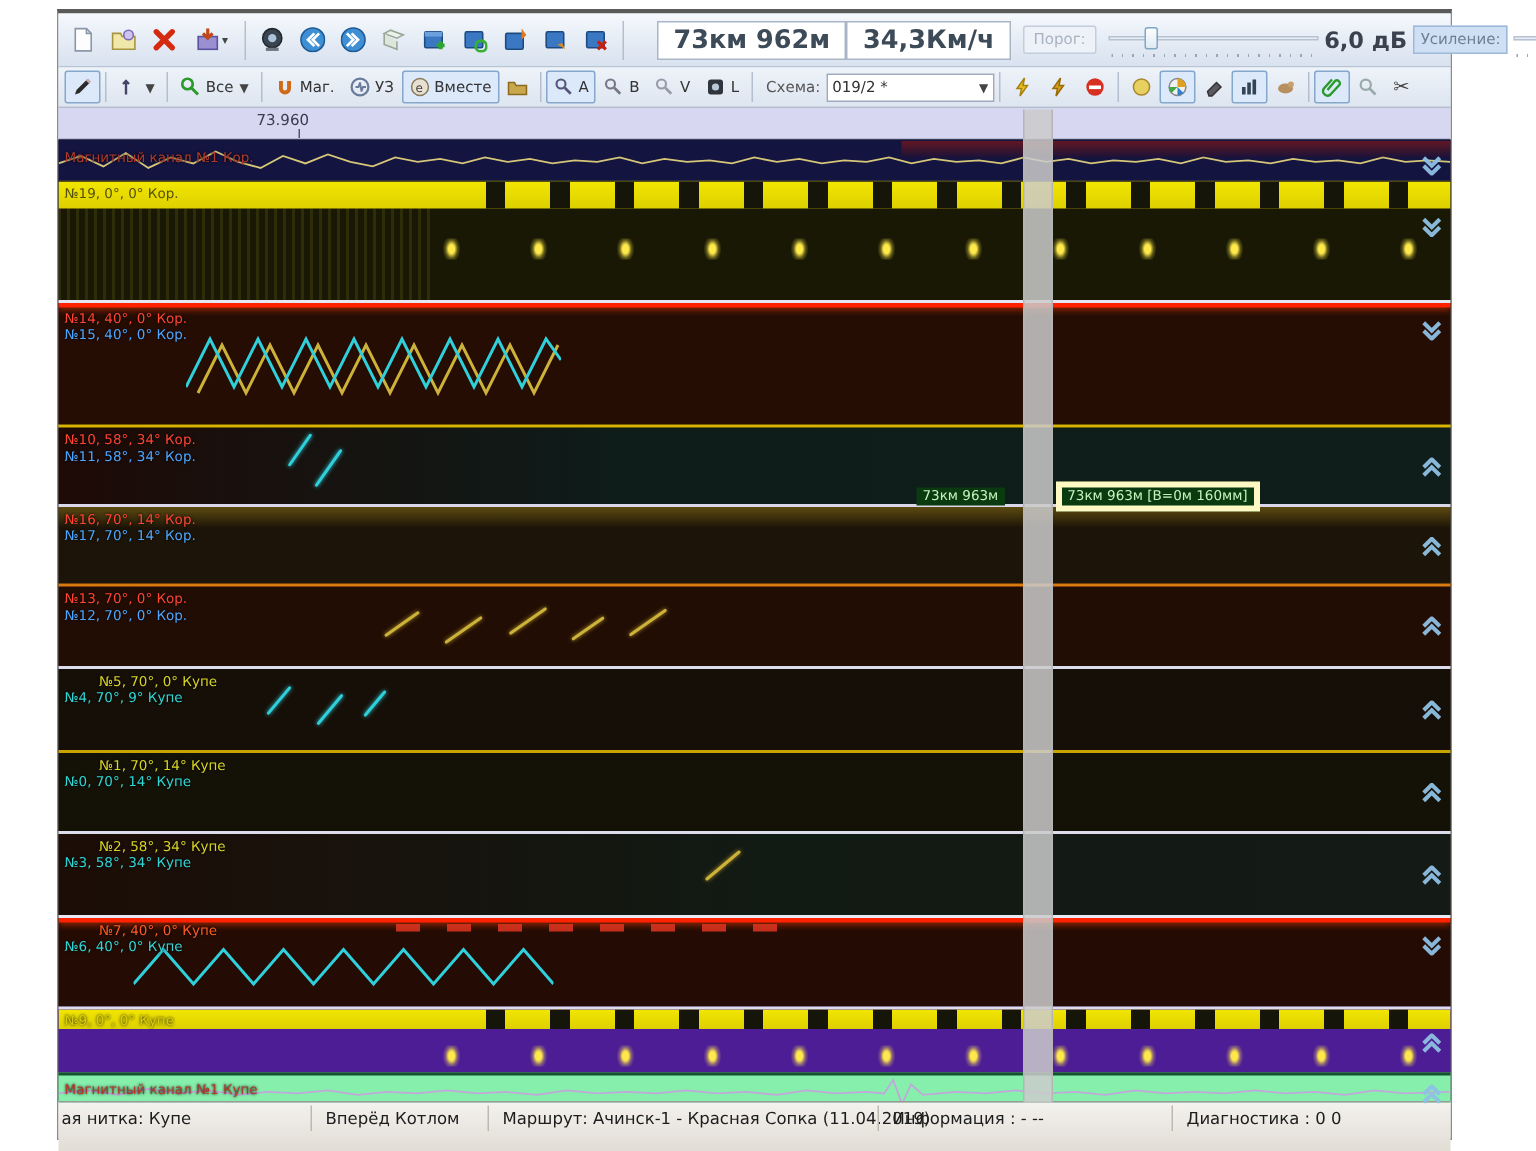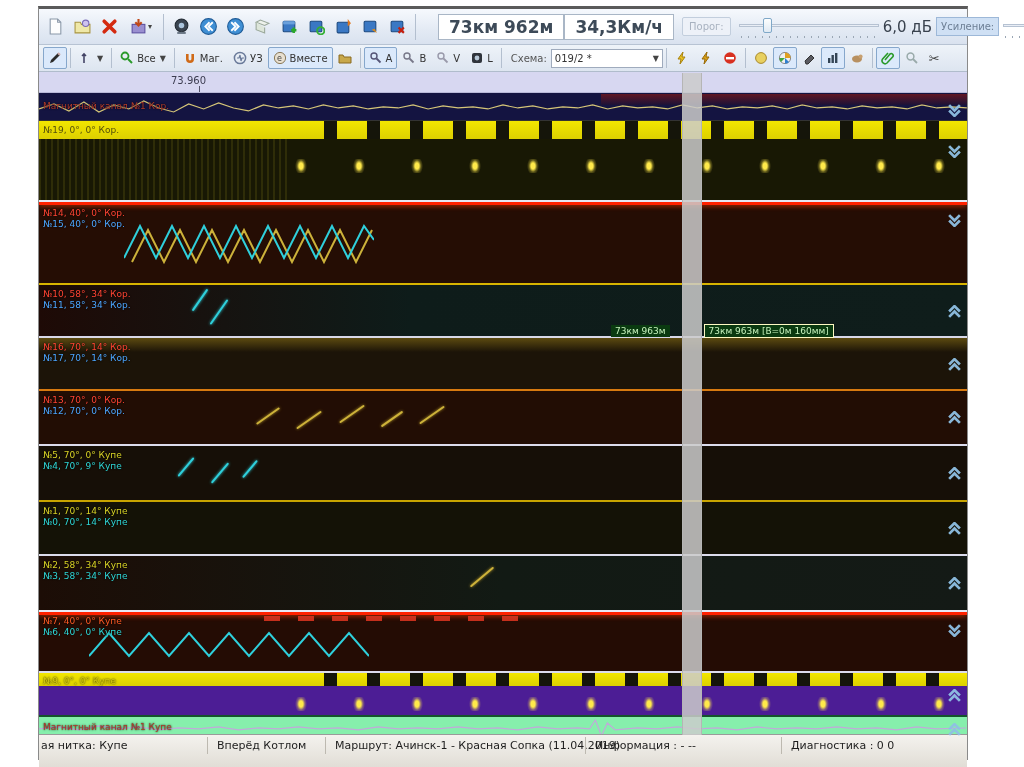--- a/index.html
+++ b/index.html
@@ -10,21 +10,21 @@
   .tb1 { height:36px; background:linear-gradient(#f6f9fd,#e3eaf4 60%,#d9e2ef); border-bottom:1px solid #b7c3d3; display:flex; align-items:center; padding:0 3px; }
   .tbtn { width:27px; height:28px; border-radius:3px; display:flex; align-items:center; justify-content:center; flex:0 0 auto; }
   .sep1 { width:1px; height:26px; background:#b3bfcf; margin:0 4px; flex:0 0 auto; }
   .drop { font-size:8px; color:#444; margin-left:1px; }
   .disp { background:#ffffff; border:1px solid #a9b6c6; color:#3d4a58; font-weight:bold; font-size:17px; padding:1px 10px; height:26px; display:flex; align-items:center; flex:0 0 auto; }
   .gbtn { background:#edf1f8; border:1px solid #c2cedd; color:#a8b2c0; font-size:10px; padding:3px 6px; border-radius:2px; flex:0 0 auto; }
   .slider { position:relative; height:22px; flex:0 0 auto; }
   .groove { position:absolute; left:0; right:0; top:8px; height:3px; background:#e9eef6; border:1px solid #b6c2d2; }
   .thumb { position:absolute; top:2px; width:9px; height:15px; background:linear-gradient(#fdfefe,#dfe9f3); border:1px solid #7fa8c8; border-radius:2px; }
   .ticks { position:absolute; left:2px; right:2px; bottom:0; height:2px; background:repeating-linear-gradient(90deg,#9aa6b4 0 1px,transparent 1px 7px); }
-  .gval { font-weight:normal; font-size:15px; color:#39424e; margin:0 4px; flex:0 0 auto; }
+  .gval { font-weight:bold; font-size:15px; color:#39424e; margin:0 4px; flex:0 0 auto; }
   .glabel { background:#cfe0f4; border:1px solid #9db8d8; color:#6a7econtent; color:#6d7f95; font-size:10px; padding:3px 4px; flex:0 0 auto; }
 
   
   .tb2 { height:27px; background:linear-gradient(#eef3f9,#dde5f0); border-bottom:1px solid #b0bccc; display:flex; align-items:center; padding:0 4px; font-size:10px; color:#333; }
   .t2btn { height:22px; border-radius:2px; display:flex; align-items:center; gap:3px; padding:0 4px; border:1px solid transparent; flex:0 0 auto; }
   .t2btn.on { background:#dbe9fb; border-color:#86a7cc; }
   .sep2 { width:1px; height:20px; background:#b3bfcf; margin:0 3px; flex:0 0 auto; }
   .combo { background:#fff; border:1px solid #9fabbd; height:19px; width:112px; display:flex; align-items:center; justify-content:space-between; padding:0 3px; font-size:10px; flex:0 0 auto; }
 
   
@@ -34,21 +34,21 @@
 
   
   .strips { position:relative; width:100%; height:641px; background:#050503; }
   .strip { position:relative; width:100%; overflow:hidden; }
   .noise { background-image:
       repeating-linear-gradient(90deg, rgba(255,225,90,0.07) 0 1px, transparent 1px 5px),
       repeating-linear-gradient(0deg, rgba(255,255,255,0.03) 0 1px, transparent 1px 4px); }
   .lbl { position:absolute; left:4px; font-size:9px; line-height:11px; z-index:5; text-shadow:0 0 2px #000; white-space:nowrap; }
   .l1 { top:4px; } .l2 { top:15px; }
   .kor .l1 { color:#ff4433; } .kor .l2 { color:#4da6ff; }
-  .kupe .l1 { color:#d9d326; } .kupe .l2 { color:#2fd6d6; }
+  .kupe .l1 { color:#d9d326;margin-left:23px; } .kupe .l2 { color:#2fd6d6; }
   .maglbl { color:#b03a2a !important; top:8px; }
   .redline { position:absolute; left:0; right:0; top:0; height:3px; background:#ff2200; box-shadow:0 1px 5px rgba(255,60,0,.8); z-index:4; }
   .chev { position:absolute; right:5px; z-index:6; }
   .chev svg { width:15px; height:13px; stroke:#8fc0e4; stroke-width:2.5; fill:none; opacity:.95; }
   .chev.down { transform:rotate(180deg); }
   .band { position:absolute; left:0; right:0; background:linear-gradient(#f2e600,#ddd000); }
   .notches { position:absolute; left:255px; right:0; top:0; bottom:0; background:repeating-linear-gradient(90deg, transparent 0 30px, #15150a 30px 43px); }
   .dotsrow { position:absolute; background-image:radial-gradient(ellipse 4px 6px at 7px 7px, #ffe94a 0 2px, rgba(255,233,74,.3) 4px, transparent 6px); background-size:58px 14px; height:14px; }
   .leftspeckle { position:absolute; left:0; width:250px; top:0; bottom:0; background:repeating-linear-gradient(90deg, rgba(230,215,40,.22) 0 2px, transparent 2px 6px); opacity:.5; }
   .streak { position:absolute; height:2px; border-radius:2px; }
@@ -59,21 +59,21 @@
   .wave { position:absolute; inset:0; }
   .wave polyline { fill:none; stroke-width:1.2; }
   .redseg { position:absolute; left:562px; right:0; top:1px; height:11px; background:linear-gradient(rgba(160,25,10,.55), rgba(70,10,5,.15)); }
   .smear { position:absolute; left:0; right:0; top:0; height:14px; background:linear-gradient(rgba(170,140,25,.45), transparent); }
   .reddash { position:absolute; top:4px; height:5px; background:repeating-linear-gradient(90deg, #e03520 0 16px, transparent 16px 34px); opacity:.85; z-index:4; }
 
   
   .cursorbar { position:absolute; left:643px; top:64px; width:20px; height:662px; background:rgba(203,203,203,.85); border-left:1px solid #b5b5b5; border-right:1px solid #b5b5b5; z-index:20; }
   .tip { position:absolute; top:231px; height:14px; font-size:9px; color:#c6f2bc; z-index:25; display:flex; align-items:center; }
   .tipbox { background:#0a3a10; padding:1px 4px; white-space:nowrap; }
-  .tip .b2 { border:1px solid #fef9c3; margin-left:34px; }
+  .tip .b2 { border:4px solid #fef9c3; margin-left:34px; }
 
   
   .status { position:relative; height:38px; background:linear-gradient(#f4f2ee,#dedad2); border-top:1px solid #9a9a9a; font-size:11px; color:#1d1d1d; }
   .status span { position:absolute; top:4px; white-space:nowrap; }
   .st-sep { position:absolute; top:2px; width:1px; height:17px; background:#bdb9b0; }
   .bottomedge { height:6px; background:#2e2e2e; position:relative; }
   .hthumb { position:absolute; left:152px; top:1px; width:28px; height:4px; background:#d8d8d8; }
   svg.i { width:17px; height:17px; }
   svg.i2 { width:14px; height:14px; }
 </style>

